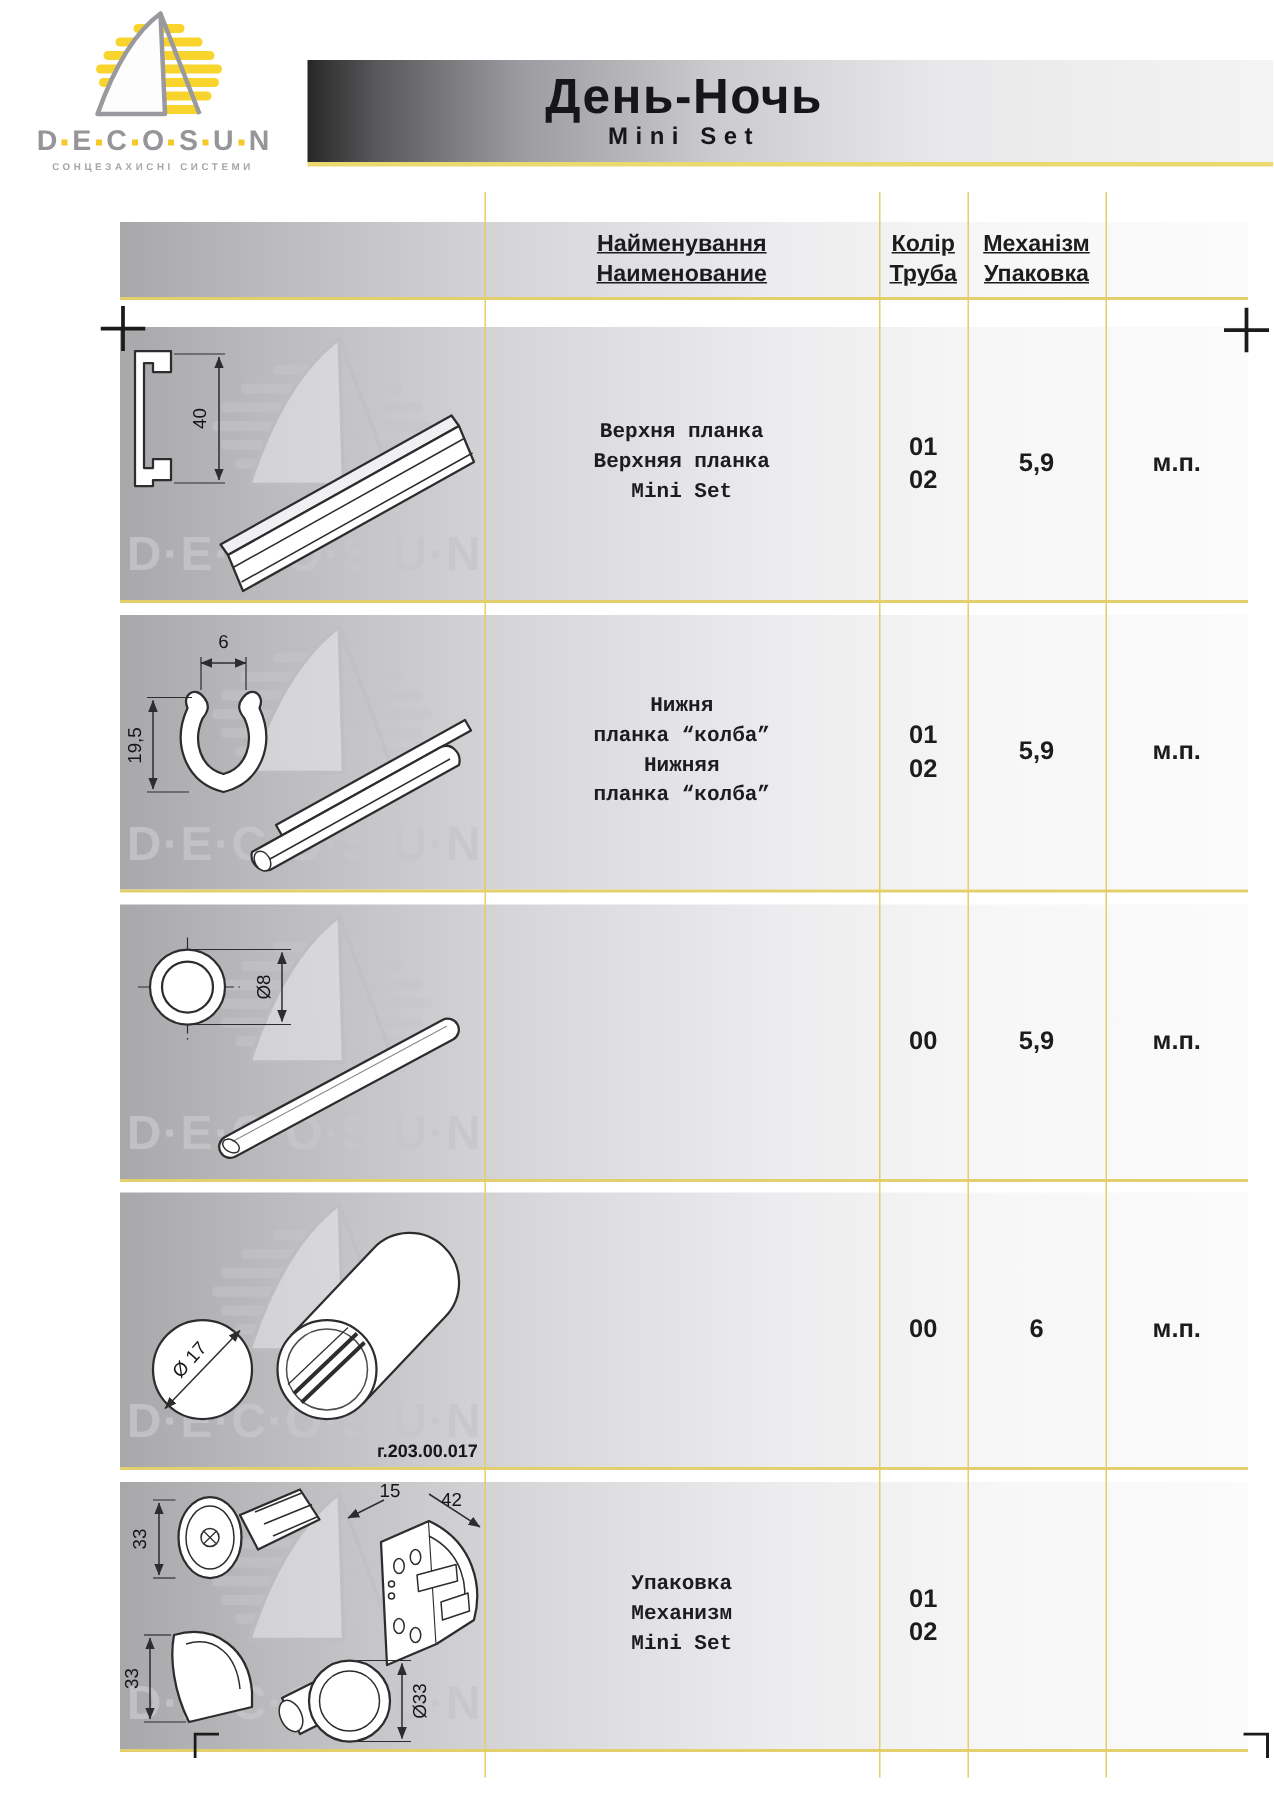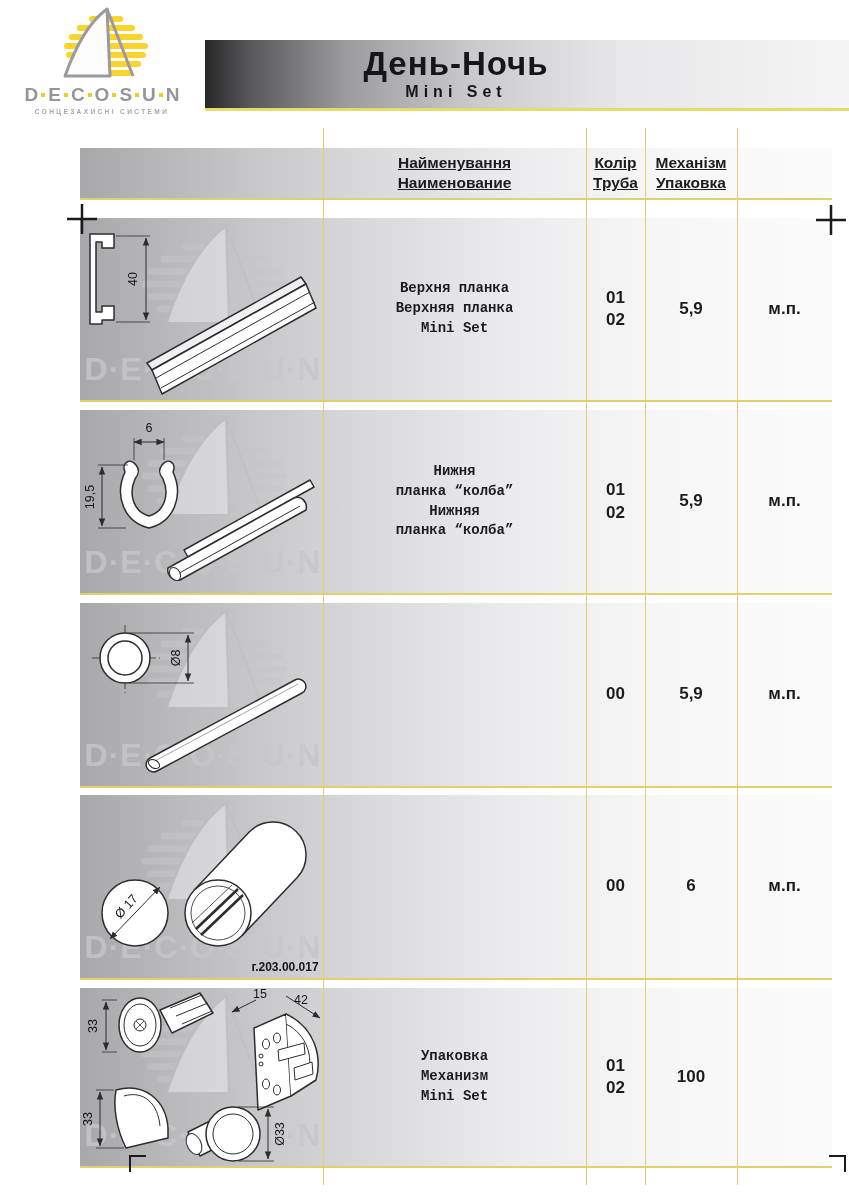--- a/index.html
+++ b/index.html
@@ -296,21 +296,20 @@
       <line class="x" x1="158" y1="119" x2="194" y2="119"></line>
       <line class="x" x1="158" y1="173" x2="194" y2="173"></line>
       <line class="d" x1="188" y1="121" x2="188" y2="171" marker-start="url(#arw)" marker-end="url(#arw)"></line>
       <text class="dim" x="201" y="146" text-anchor="middle" dominant-baseline="middle" transform="rotate(-90 201 146)">Ø33</text>
     </svg>
     <div class="cell name" style="left:243px;width:263px">Упаковка
 Механизм
 Mini Set</div>
     <div class="cell val" style="left:506px;width:59px">01
 02</div>
-    <div class="cell val" style="left:565px;width:92px">100</div>
   </div>
 
   <svg class="mark" style="left:67px;top:204px" width="30" height="30">
     <line x1="15" y1="0" x2="15" y2="30" stroke="#1b1b1b" stroke-width="2.5"></line>
     <line x1="0" y1="15" x2="30" y2="15" stroke="#1b1b1b" stroke-width="2.5"></line>
   </svg>
   <svg class="mark" style="left:816px;top:205px" width="30" height="30">
     <line x1="15" y1="0" x2="15" y2="30" stroke="#1b1b1b" stroke-width="2.5"></line>
     <line x1="0" y1="15" x2="30" y2="15" stroke="#1b1b1b" stroke-width="2.5"></line>
   </svg>

